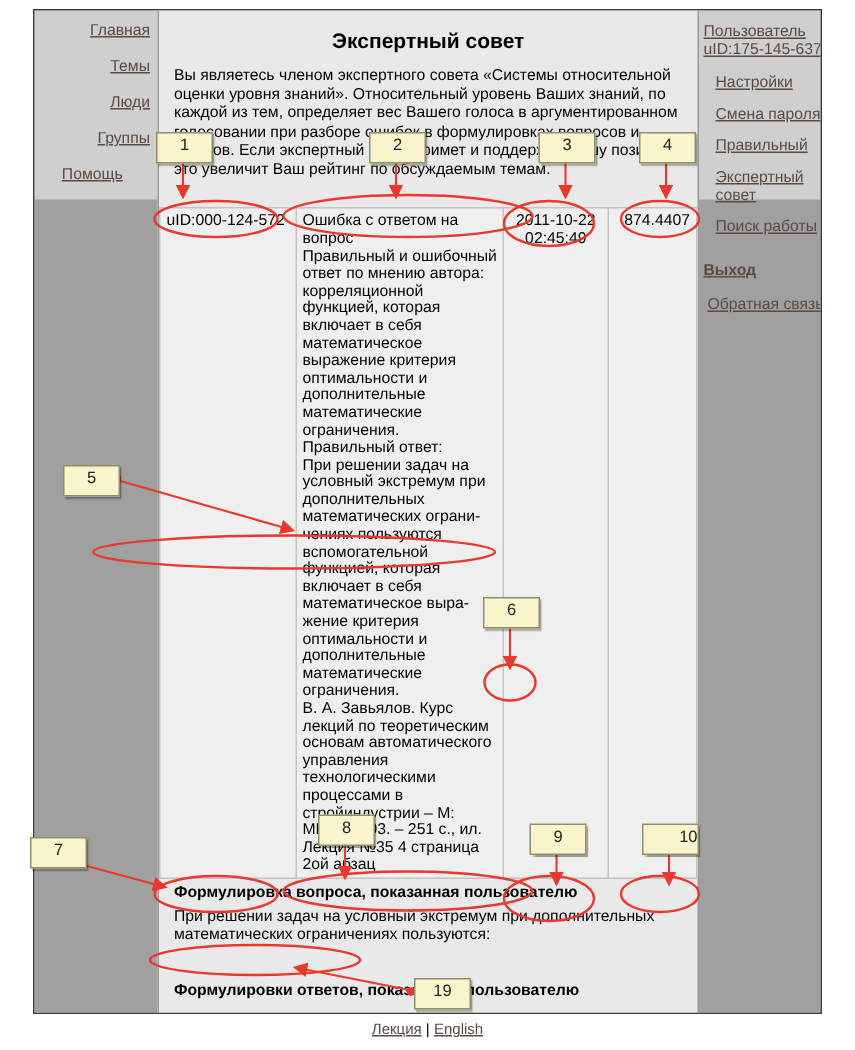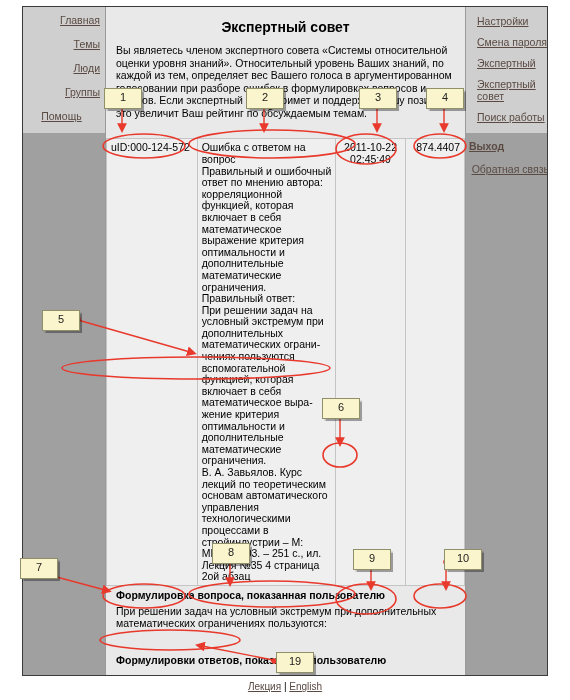--- a/index.html
+++ b/index.html
@@ -143,23 +143,27 @@
 
     <div id="leftnav">
       <span class="navlink">Главная</span>
       <span class="navlink">Темы</span>
       <span class="navlink">Люди</span>
       <span class="navlink">Группы</span>
       <span class="navlink" style="margin-top:10px;text-align:center;">Помощь</span>
     </div>
 
     <div id="rightnav">
+      <div class="userblock">
+        <span class="rlink">Пользователь</span>
+        <span class="rlink">uID:175-145-637</span>
+      </div>
       <span class="rlink indent">Настройки</span>
       <span class="rlink indent">Смена пароля</span>
-      <span class="rlink indent">Экспертный</span>
+      <span class="rlink indent">Правильный</span>
       <span class="rlink indent">Экспертный совет</span>
       <span class="rlink indent">Поиск работы</span>
       <span class="rlink plain" style="margin-top:17px;font-weight:bold;">Выход</span>
       <span class="rlink plain" style="margin-top:6px;text-align:right;">Обратная связь</span>
     </div>
 
     <div id="content">
       <div class="inner">
         <div id="pagetitle">Экспертный совет</div>
         <div id="intro">Вы являетесь членом экспертного совета «Системы относительной оценки уровня знаний». Относительный уровень Ваших знаний, по каждой из тем, определяет вес Вашего голоса в аргументированном голосовании при разборе ошибок в формулировках вопросов и ответов. Если экспертный совет примет и поддержит Вашу позицию, это увеличит Ваш рейтинг по обсуждаемым темам.</div>
@@ -271,16 +275,16 @@
 
   <div class="callout" style="left:104px;top:88px;">1</div>
   <div class="callout" style="left:246px;top:88px;">2</div>
   <div class="callout" style="left:359px;top:88px;">3</div>
   <div class="callout" style="left:426px;top:88px;">4</div>
   <div class="callout" style="left:42px;top:310px;">5</div>
   <div class="callout" style="left:322px;top:398px;">6</div>
   <div class="callout" style="left:20px;top:558px;">7</div>
   <div class="callout" style="left:212px;top:543px;">8</div>
   <div class="callout" style="left:353px;top:549px;">9</div>
-  <div class="callout" style="left:444px;top:549px;">10</div>
+  <div class="callout" style="left:428px;top:549px;text-align:right;">10</div>
   <div class="callout" style="left:276px;top:652px;">19</div>
 
 </div>
 
 </body></html>

